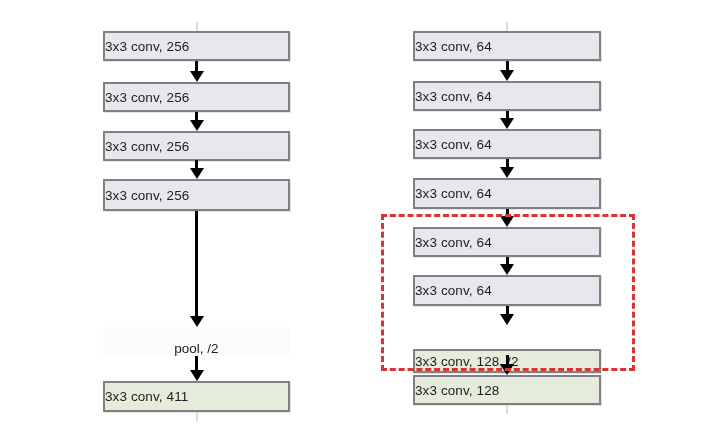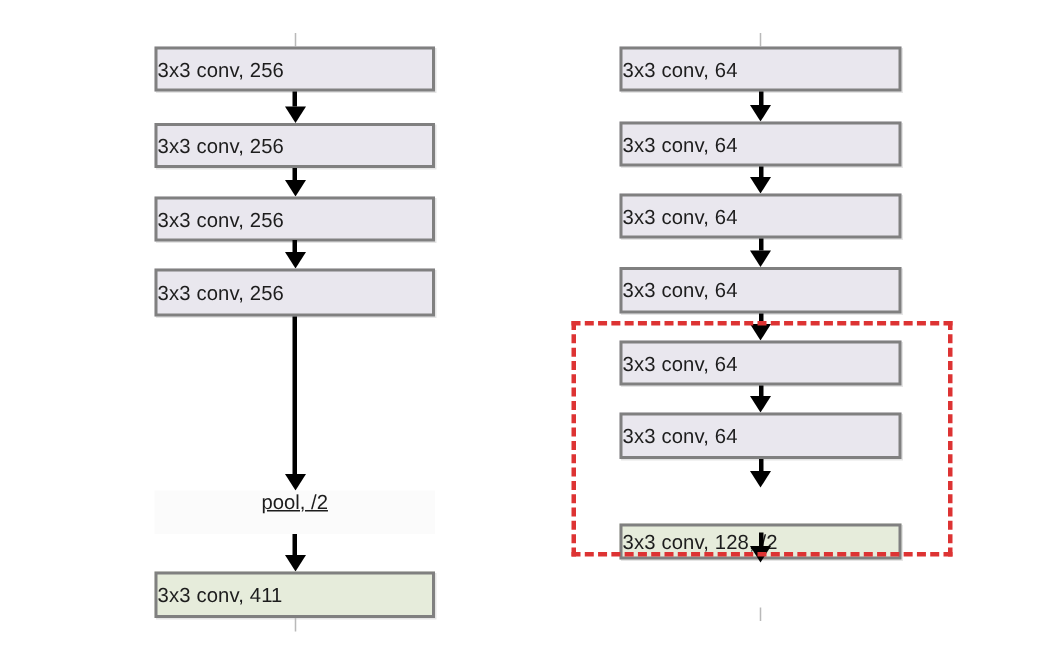--- a/index.html
+++ b/index.html
@@ -52,26 +52,25 @@
 
   
   .plainlabel {
     position: absolute;
     left: 0;
     width: 100%;
     background: #fbfbfb;
     border: none;
     box-sizing: border-box;
     display: flex;
-    align-items: flex-start;
+    align-items: flex-end;
     justify-content: center;
     font-size: 13.5px;
     color: #1d1d1d;
     white-space: nowrap;
-    text-decoration: underline;
   }
 
   
   .arrow {
     position: absolute;
     transform: translateX(-50%);
   }
   .arrow .shaft {
     position: absolute;
     left: 50%;
@@ -234,19 +233,22 @@
 
     <div class="node green" style="top:325px; height:24px;margin-top:24px;">
       <span>3x3 conv, 128, /2</span>
     </div>
 
     <div class="arrow" style="left:50%; top:355px; height:20px; width:16px;">
       <div class="shaft" style="height:9px;"></div>
       <div class="head"></div>
     </div>
 
+    <div class="node green" style="top:375px; height:30px;">
+      <span>3x3 conv, 128</span>
+    </div>
 
     <div class="stub" style="left:50%; top:405px; height:9px;"></div>
   </div>
 
   <div id="skip-highlight-box"></div>
 
 </div>
 
 </body></html>

